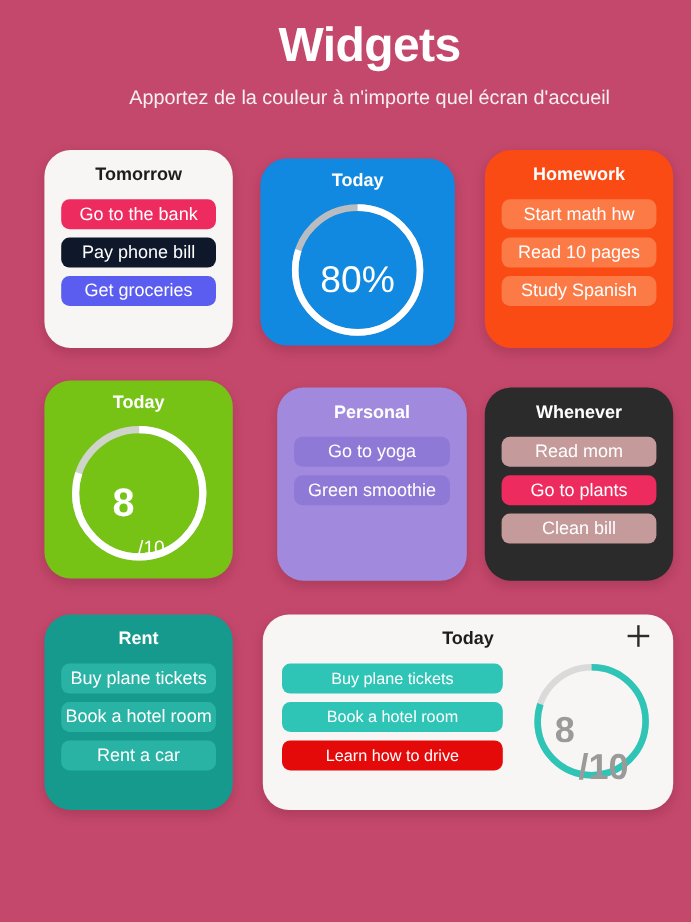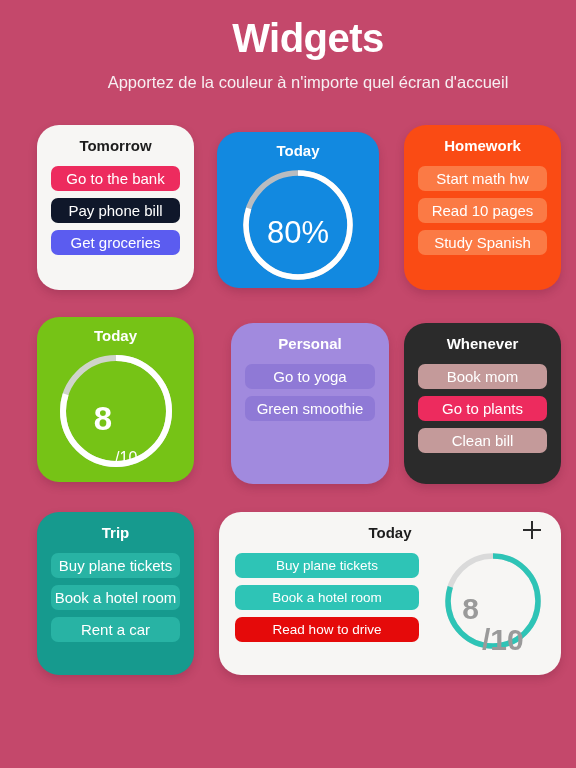--- a/index.html
+++ b/index.html
@@ -291,45 +291,45 @@
     <div class="card-title">Personal</div>
     <div class="rows">
       <div class="row">Go to yoga</div>
       <div class="row">Green smoothie</div>
     </div>
   </div>
 
   <div class="card" id="card-whenever">
     <div class="card-title">Whenever</div>
     <div class="rows">
-      <div class="row" style="background:#c49a9a">Book mom</div>
+      <div class="row" style="background:#c49a9a">Read mom</div>
       <div class="row" style="background:#ed2b5e">Go to plants</div>
       <div class="row" style="background:#c49a9a">Clean bill</div>
     </div>
   </div>
 
   <div class="card" id="card-trip">
-    <div class="card-title">Trip</div>
+    <div class="card-title">Rent</div>
     <div class="rows">
       <div class="row">Buy plane tickets</div>
       <div class="row">Book a hotel room</div>
       <div class="row">Rent a car</div>
     </div>
   </div>
 
   <div class="card" id="card-today-wide">
     <div class="wide-head">
       <div class="card-title">Today</div>
       <div class="plus-icon"></div>
     </div>
     <div class="wide-body">
       <div class="wide-rows">
         <div class="row" style="background:#2ec4b6">Buy plane tickets</div>
         <div class="row" style="background:#2ec4b6">Book a hotel room</div>
-        <div class="row" style="background:#e50a0a">Read how to drive</div>
+        <div class="row" style="background:#e50a0a">Learn how to drive</div>
       </div>
       <div class="wide-ring">
         <div class="ring-wrap" style="width:104px;height:104px;">
           <svg width="104" height="104" viewBox="0 0 104 104">
             <circle cx="52" cy="52" r="45" fill="none" stroke="#dadada" stroke-width="5.5"></circle>
             <circle cx="52" cy="52" r="45" fill="none" stroke="#2ec4b6" stroke-width="5.5" stroke-linecap="butt" stroke-dasharray="226.2 282.7" transform="rotate(-90 52 52)"></circle>
           </svg>
           <div class="ring-label">
             <span class="ring-value gray">8</span>
             <span class="ring-value ring-sub gray">/10</span>

